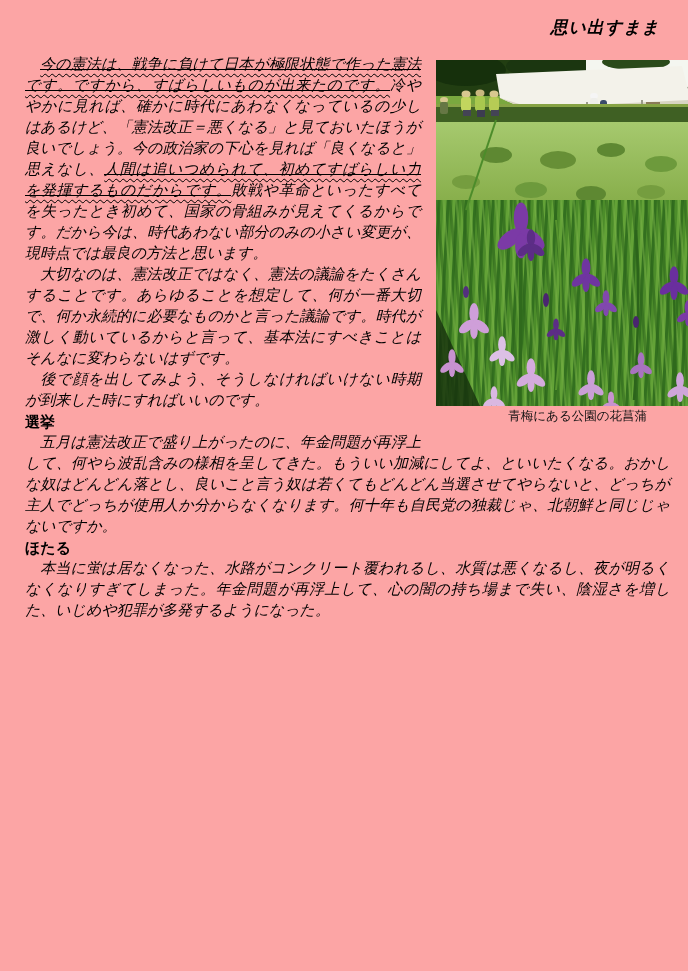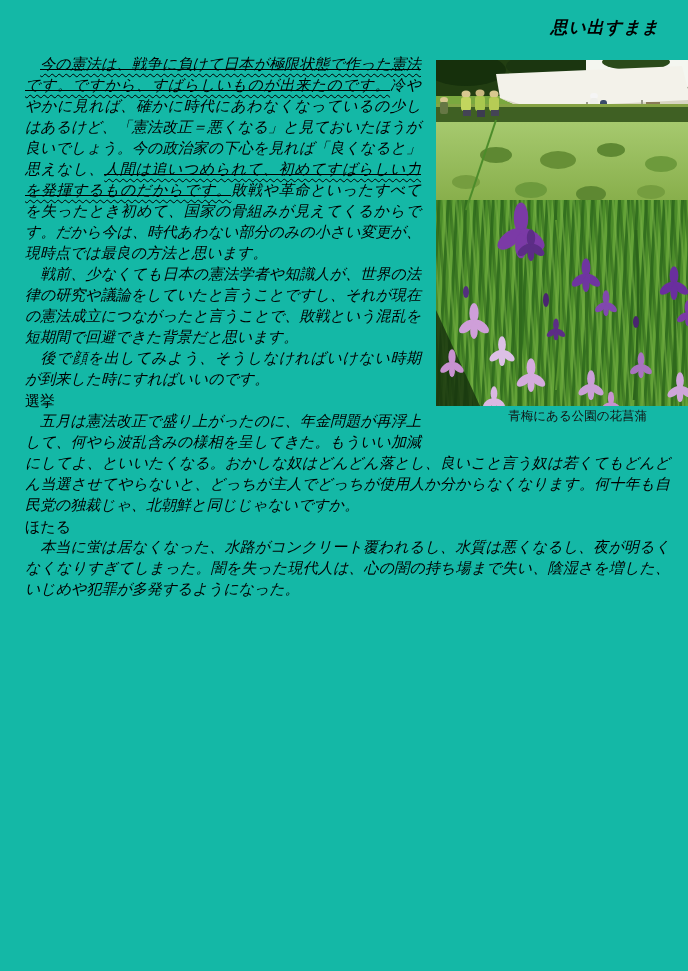--- a/index.html
+++ b/index.html
@@ -1,21 +1,21 @@
 <!DOCTYPE html>
 <html><head>
 <meta charset="utf-8">
 <style>
   html,body{margin:0;padding:0;background:#ffffff;}
   body{width:688px;height:971px;overflow:hidden;}
   .page{
     box-sizing:border-box;width:688px;height:971px;
     padding:16px 18px 0 25px;
     font-family:"Liberation Serif","DejaVu Serif",serif;
-    color:#000;background:#14b8a6;
+    color:#000;background:#fca5a5;
   }
   .title{
     margin:0 10px 0 0;text-align:right;
     font-family:"Liberation Sans","DejaVu Sans",sans-serif;
     font-style:italic;font-weight:bold;font-size:17px;line-height:24px;letter-spacing:1px;
   }
   .content{margin-top:14px;width:645px;font-size:15px;line-height:21px;text-align:justify;}
   figure.photo-fig{float:right;width:211px;margin:3px 20px 6px 12px;padding:3px;}
   .photo{width:262px;height:346px;position:relative;overflow:hidden;background:#7aa83f;}
   .photo svg{display:block;}
@@ -30,21 +30,21 @@
     text-decoration-style:wavy;
     text-decoration-thickness:1px;
     text-underline-offset:4px;
     background-image:linear-gradient(#000,#000);
     background-repeat:repeat-x;
     background-size:3px 1.2px;
     background-position:0 calc(100% - 2px);
   }
   h2.sec{
     font-family:"Liberation Sans","DejaVu Sans",sans-serif;
-    font-size:15px;font-weight:normal;line-height:21px;margin:0;
+    font-size:15px;font-weight:bold;line-height:21px;margin:0;
   }
   .sec-senkyo{margin-top:24px;}
   .sec-hotaru{margin-top:44px;}
 </style>
 </head>
 <body>
 
 <div class="page">
 
   <h1 class="title">思い出すまま</h1>
@@ -151,27 +151,27 @@
           <use href="#iris" transform="translate(205,306) scale(1.3)" style="color:#a873c0"></use>
           <use href="#iris" transform="translate(244,328) scale(1.5)" style="color:#cfa6da"></use>
           <use href="#iris" transform="translate(58,340) scale(1.3)" style="color:#dab8e2"></use>
           <use href="#iris" transform="translate(175,344) scale(1.2)" style="color:#c892d0"></use>
         </svg>
       </div>
       <figcaption>青梅にある公園の花菖蒲</figcaption>
     </figure>
 
     <p class="para"><span>　</span><span class="emph">今の憲法は、戦争に負けて日本が極限状態で作った憲法です。ですから、すばらしいものが出来たのです。</span><span>冷ややかに見れば、確かに時代にあわなくなっているの少しはあるけど、「憲法改正＝悪くなる」と見ておいたほうが良いでしょう。今の政治家の下心を見れば「良くなると」思えなし、</span><span class="emph">人間は追いつめられて、初めてすばらしい力を発揮するものだからです。</span><span>敗戦や革命といったすべてを失ったとき初めて、国家の骨組みが見えてくるからです。だから今は、時代あわない部分のみの小さい変更が、現時点では最良の方法と思います。</span></p>
-    <p class="para">　戦前、少なくても日本の憲法学者や知識人が、世界の法律の研究や議論をしていたと言うことですし、それが現在の憲法成立につながったと言うことで、敗戦という混乱を短期間で回避できた背景だと思います。</p>
+    <p class="para">　大切なのは、憲法改正ではなく、憲法の議論をたくさんすることです。あらゆることを想定して、何が一番大切で、何か永続的に必要なものかと言った議論です。時代が激しく動いているからと言って、基本法にすべきことはそんなに変わらないはずです。</p>
     <p class="para">　後で顔を出してみよう、そうしなければいけない時期が到来した時にすればいいのです。</p>
 
     <section>
       <h2 class="sec sec-senkyo">選挙</h2>
       <p class="para">　五月は憲法改正で盛り上がったのに、年金問題が再浮上して、何やら波乱含みの様相を呈してきた。もういい加減にしてよ、といいたくなる。おかしな奴はどんどん落とし、良いこと言う奴は若くてもどんどん当選させてやらないと、どっちが主人でどっちが使用人か分からなくなります。何十年も自民党の独裁じゃ、北朝鮮と同じじゃないですか。</p>
     </section>
 
     <section>
       <h2 class="sec sec-hotaru">ほたる</h2>
-      <p class="para">　本当に蛍は居なくなった、水路がコンクリート覆われるし、水質は悪くなるし、夜が明るくなくなりすぎてしまった。闇を失った現代人は、心の闇の持ち場まで失い、陰湿さを増した、いじめや犯罪が多発するようになった。</p>
+      <p class="para">　本当に蛍は居なくなった、水路がコンクリート覆われるし、水質は悪くなるし、夜が明るくなくなりすぎてしまった。年金問題が再浮上して、心の闇の持ち場まで失い、陰湿さを増した、いじめや犯罪が多発するようになった。</p>
     </section>
 
   </div>
 </div>
 
 </body></html>

